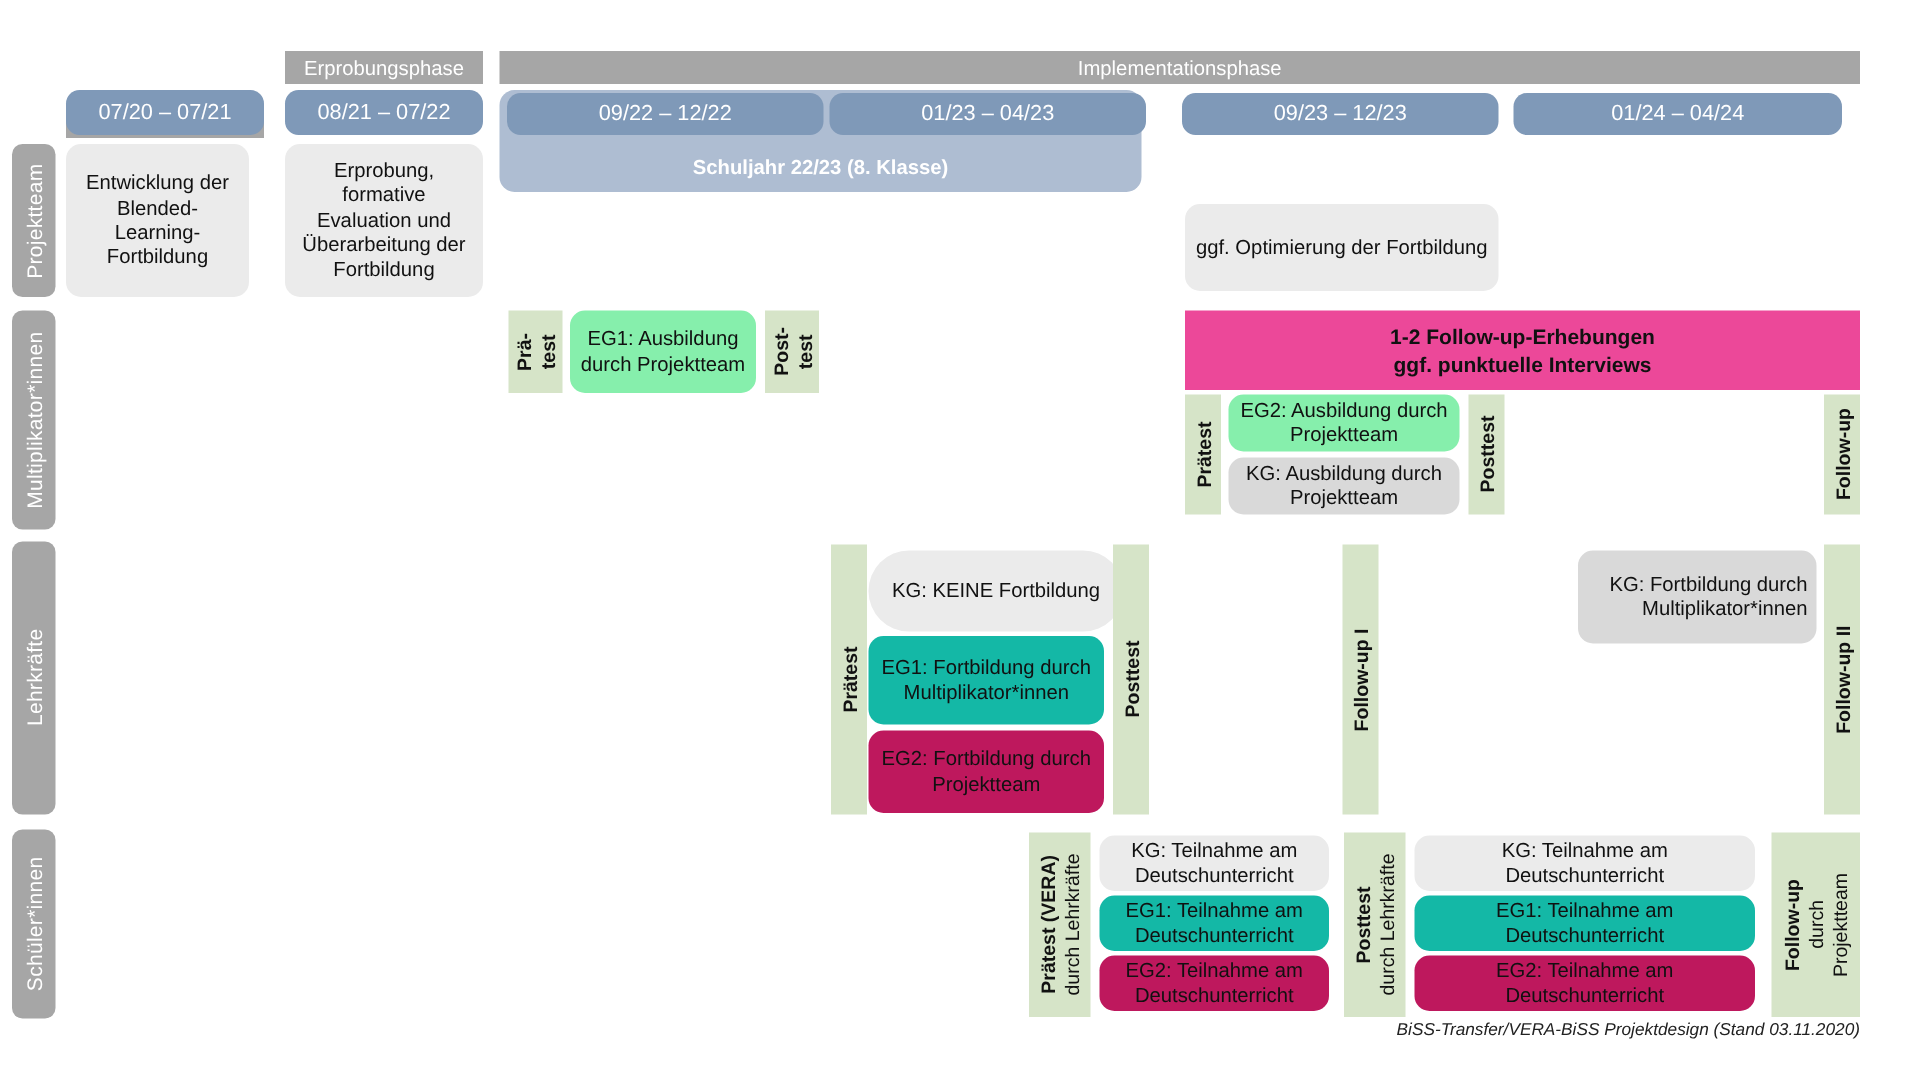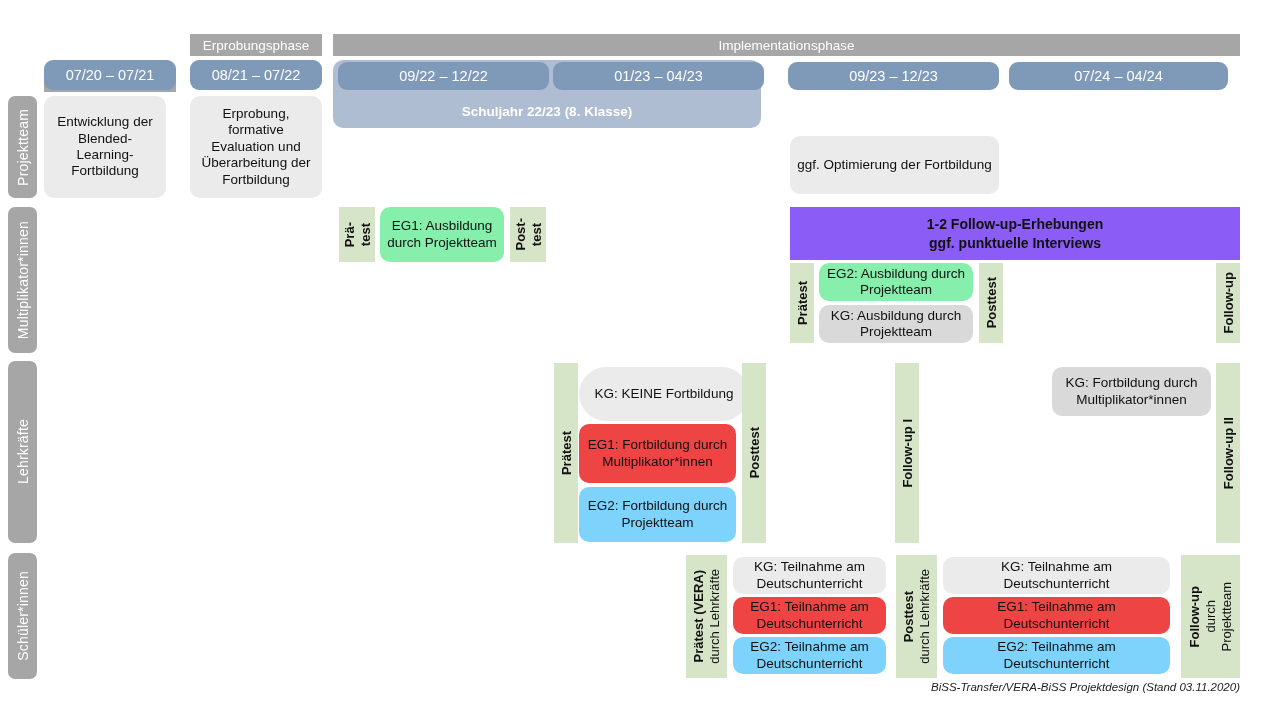--- a/index.html
+++ b/index.html
@@ -77,22 +77,22 @@
     justify-content: center;
     text-align: center;
     font-size: 13.5px;
     color: #111111;
     line-height: 1.22;
     padding: 2px 6px;
   }
   .box.gray     { background: #ebebeb; }
   .box.grayer   { background: #d9d9d9; }
   .box.blue-mid { background: #86efac; }
-  .box.blue-dk  { background: #ef4444; }
-  .box.blue-lt  { background: #7dd3fc; }
+  .box.blue-dk  { background: #14b8a6; }
+  .box.blue-lt  { background: #be185d; }
 
   
   .green-band {
     background: #d6e4c8;
     display: flex;
     align-items: center;
     justify-content: center;
     color: #111111;
   }
   .green-band .vtxt {
@@ -101,21 +101,21 @@
     white-space: nowrap;
     font-size: 13px;
     font-weight: bold;
     text-align: center;
   }
   .green-band .vtxt.reg { font-weight: normal; }
   .green-band.two-col { gap: 1px; }
 
   
   .green-banner {
-    background: #8b5cf6;
+    background: #ec4899;
     display: flex;
     flex-direction: column;
     align-items: center;
     justify-content: center;
     font-weight: bold;
     font-size: 14px;
     color: #111111;
     line-height: 1.35;
     text-align: center;
   }
@@ -156,21 +156,21 @@
   <div class="abs date-chip" style="left:338px; top:62px; width:211px; height:28px;">
     <span>09/22 – 12/22</span>
   </div>
   <div class="abs date-chip" style="left:553px; top:62px; width:211px; height:28px;">
     <span>01/23 – 04/23</span>
   </div>
   <div class="abs date-chip" style="left:788px; top:62px; width:211px; height:28px;">
     <span>09/23 – 12/23</span>
   </div>
   <div class="abs date-chip" style="left:1009px; top:62px; width:219px; height:28px;">
-    <span>07/24 – 04/24</span>
+    <span>01/24 – 04/24</span>
   </div>
 
   <div class="abs role-label" style="left:8px; top:96px; width:29px; height:102px;">
     <span class="vtxt">Projektteam</span>
   </div>
   <div class="abs role-label" style="left:8px; top:207px; width:29px; height:146px;">
     <span class="vtxt">Multiplikator*innen</span>
   </div>
   <div class="abs role-label" style="left:8px; top:361px; width:29px; height:182px;">
     <span class="vtxt">Lehrkräfte</span>
@@ -233,21 +233,21 @@
   </div>
   <div class="abs box blue-lt" style="left:579px; top:487px; width:157px; height:55px;">
     <span>EG2: Fortbildung durch Projektteam</span>
   </div>
   <div class="abs green-band" style="left:742px; top:363px; width:24px; height:180px;">
     <span class="vtxt">Posttest</span>
   </div>
   <div class="abs green-band" style="left:895px; top:363px; width:24px; height:180px;">
     <span class="vtxt">Follow-up I</span>
   </div>
-  <div class="abs box grayer" style="left:1052px; top:367px; width:159px; height:49px;">
+  <div class="abs box grayer" style="left:1052px; top:367px; width:159px; height:62px;text-align:right;">
     <span>KG: Fortbildung durch Multiplikator*innen</span>
   </div>
   <div class="abs green-band" style="left:1216px; top:363px; width:24px; height:180px;">
     <span class="vtxt">Follow-up II</span>
   </div>
 
   <div class="abs green-band two-col" style="left:686px; top:555px; width:41px; height:123px;">
     <span class="vtxt">Prätest (VERA)</span>
     <span class="vtxt reg">durch Lehrkräfte</span>
   </div>

